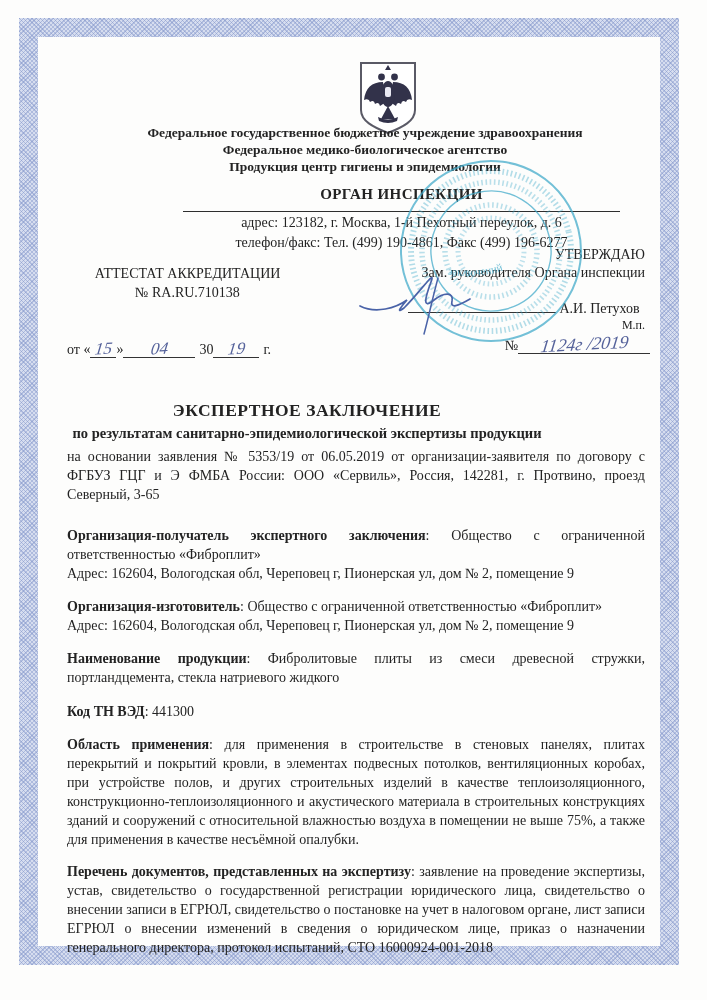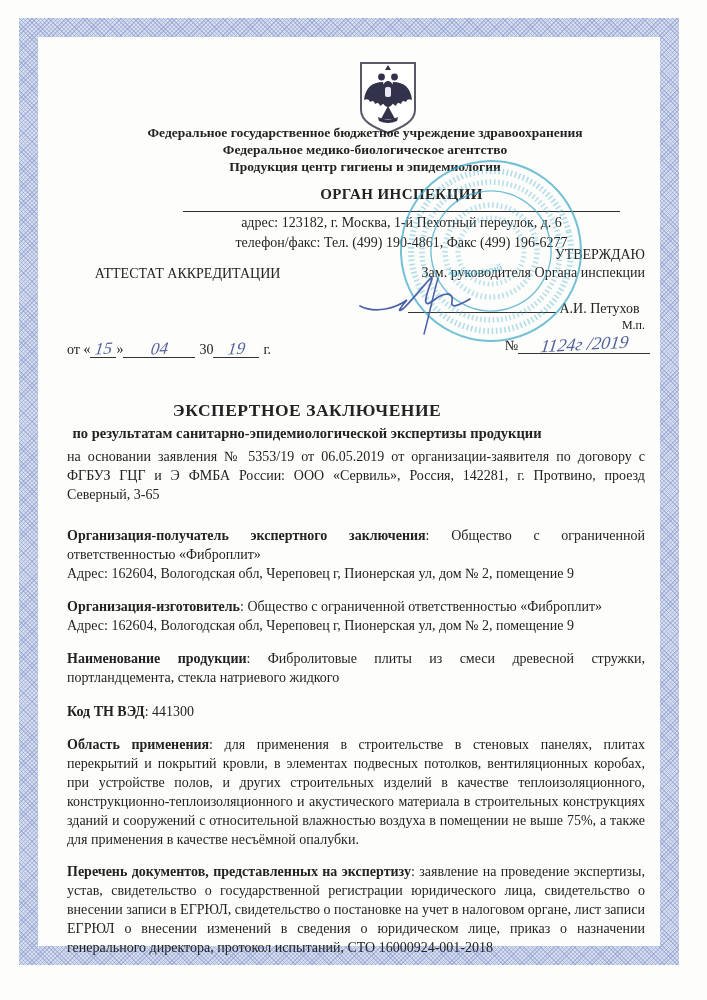--- a/index.html
+++ b/index.html
@@ -91,20 +91,21 @@
 </div>
 
 <div class="abs organ">
   <div class="organ-title">ОРГАН ИНСПЕКЦИИ</div>
   <div class="organ-line">адрес: 123182, г. Москва, 1-й Пехотный переулок, д. 6</div>
   <div class="organ-line">телефон/факс: Тел. (499) 190-4861, Факс (499) 196-6277</div>
 </div>
 
 <div class="abs accr">
   <div>АТТЕСТАТ АККРЕДИТАЦИИ</div>
+  <div>№ RA.RU.710138</div>
 </div>
 
 <div class="abs approve">
   <div>УТВЕРЖДАЮ</div>
   <div>Зам. руководителя Органа инспекции</div>
 </div>
 
 <div class="abs sig-row">
   <span class="sig-line"></span>
   <span>А.И. Петухов</span>

